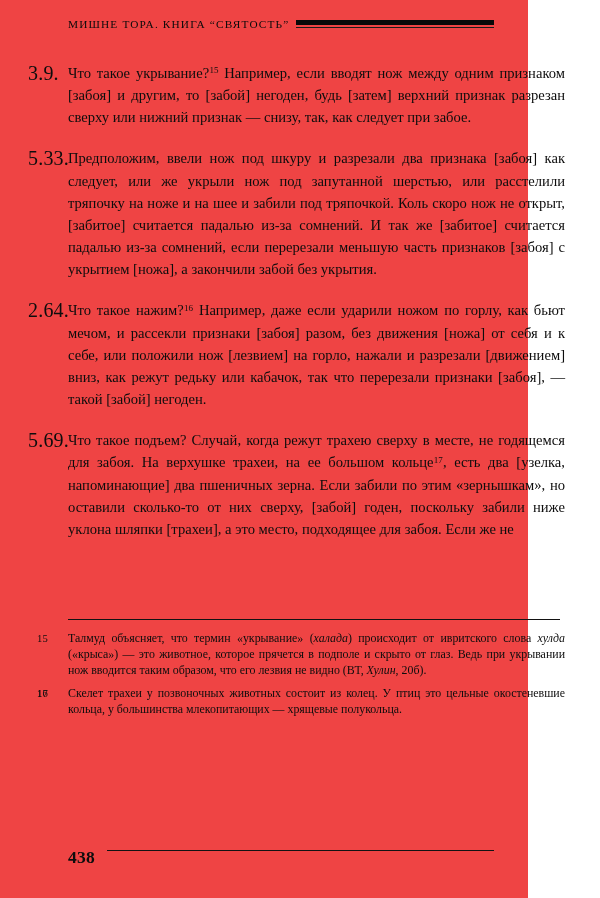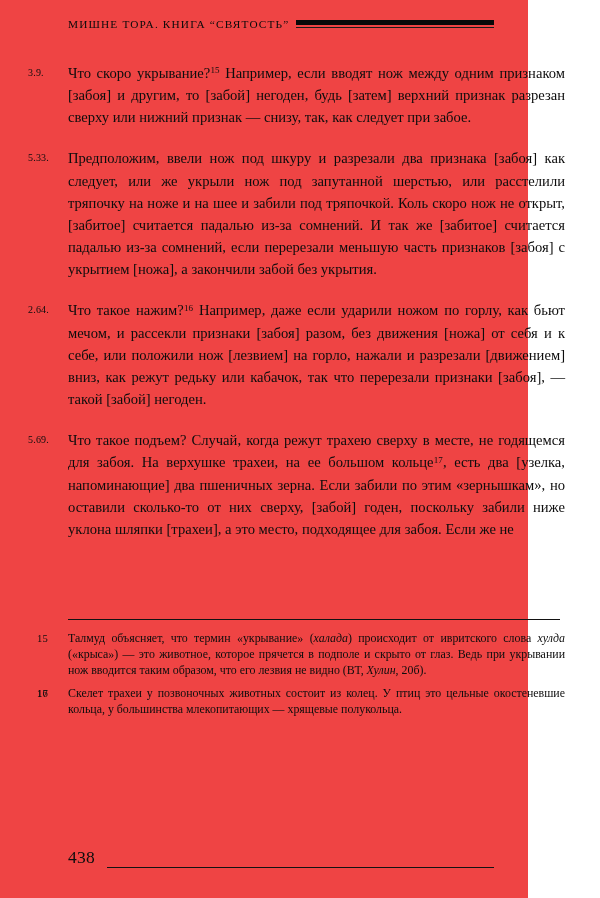--- a/index.html
+++ b/index.html
@@ -78,21 +78,21 @@
     text-align: justify;
     text-justify: inter-word;
     hyphens: manual;
   }
   .halakha:last-child { margin-bottom: 0; }
   .halakha-num {
     position: absolute;
     left: 0;
     top: 0;
     width: 34px;
-    font-size: 10px;
+    font-size: 20px;
     font-variant-numeric: oldstyle-nums;
     font-feature-settings: "onum" 1;
     letter-spacing: 0.2px;
     white-space: nowrap;
   }
   .halakha-text { display: block; }
   sup {
     font-size: 0.62em;
     vertical-align: 0.52em;
     line-height: 0;
@@ -145,22 +145,23 @@
   .footnote em,
   .halakha em { }
 
   
   .folio {
     position: absolute;
     left: 68px;
     bottom: 30px;
     right: 34px;
     display: flex;
-    align-items: flex-end;
+    align-items: flex-start;
     gap: 12px;
+    font-weight: bold;
   }
   .folio-number {
     font-size: 17.5px;
     font-variant-numeric: oldstyle-nums;
     font-feature-settings: "onum" 1;
     letter-spacing: 0.3px;
     white-space: nowrap;
   }
   .folio-rule {
     flex: 1 1 auto;
@@ -175,21 +176,21 @@
 <div class="page">
 
   <div class="running-head">
     <div class="running-head-title">МИШНЕ ТОРА. КНИГА “СВЯТОСТЬ”</div>
     <div class="running-head-rule"></div>
   </div>
 
   <div class="body-block">
       <div class="halakha">
         <span class="halakha-num">3.9.</span>
-        <span class="halakha-text"><span>Что скоро укрывание?</span><sup>15</sup><span> Например, если вводят нож между од­ним признаком [забоя] и другим, то [забой] негоден, будь [за­тем] верхний признак разрезан сверху или нижний признак — снизу, так, как следует при забое.</span></span>
+        <span class="halakha-text"><span>Что такое укрывание?</span><sup>15</sup><span> Например, если вводят нож между од­ним признаком [забоя] и другим, то [забой] негоден, будь [за­тем] верхний признак разрезан сверху или нижний признак — снизу, так, как следует при забое.</span></span>
       </div>
       <div class="halakha">
         <span class="halakha-num">5.33.</span>
         <span class="halakha-text"><span>Предположим, ввели нож под шкуру и разрезали два признака [забоя] как следует, или же укрыли нож под запутанной шерс­тью, или расстелили тряпочку на ноже и на шее и забили под тряпочкой. Коль скоро нож не открыт, [забитое] считается па­далью из-за сомнений. И так же [забитое] считается падалью из-за сомнений, если перерезали меньшую часть признаков [забоя] с укрытием [ножа], а закончили забой без укрытия.</span></span>
       </div>
       <div class="halakha">
         <span class="halakha-num">2.64.</span>
         <span class="halakha-text"><span>Что такое нажим?</span><sup>16</sup><span> Например, даже если ударили ножом по гор­лу, как бьют мечом, и рассекли признаки [забоя] разом, без движения [ножа] от себя и к себе, или положили нож [лезви­ем] на горло, нажали и разрезали [движением] вниз, как режут редьку или кабачок, так что перерезали признаки [забоя], — такой [забой] негоден.</span></span>
       </div>
       <div class="halakha">

